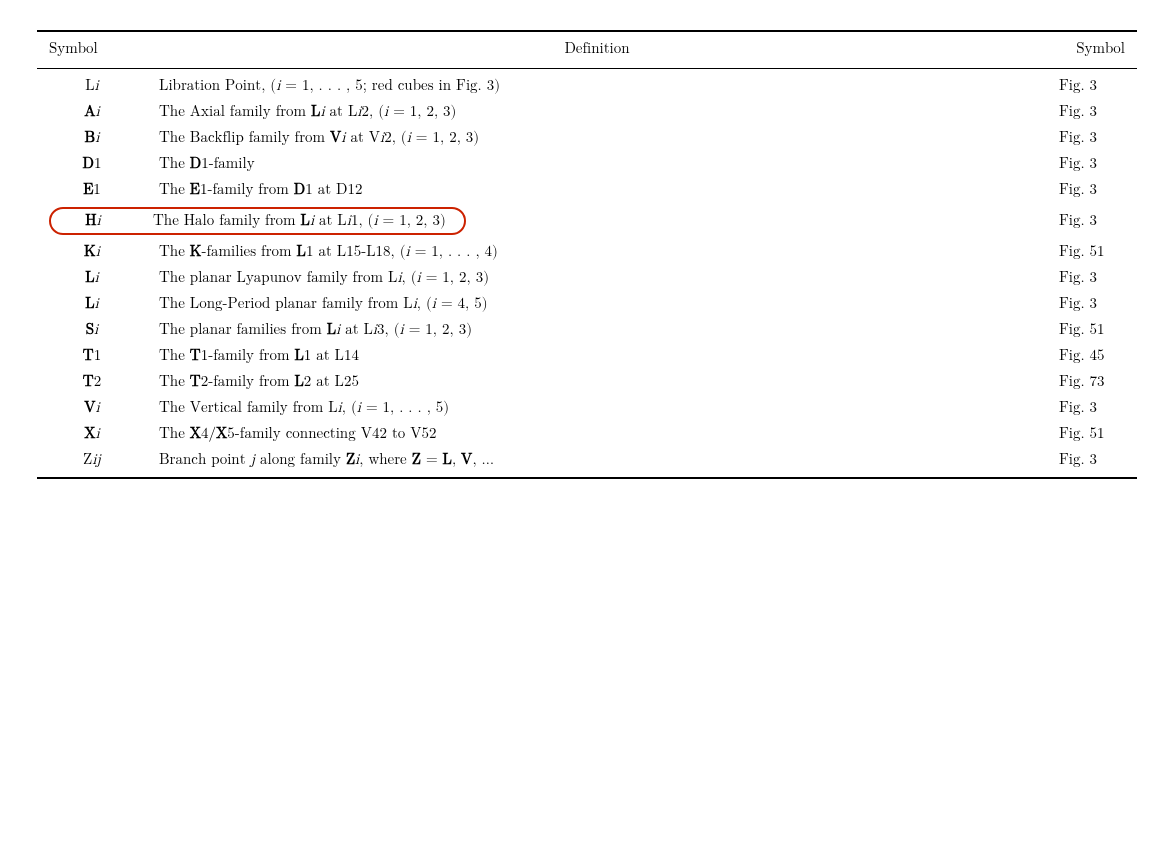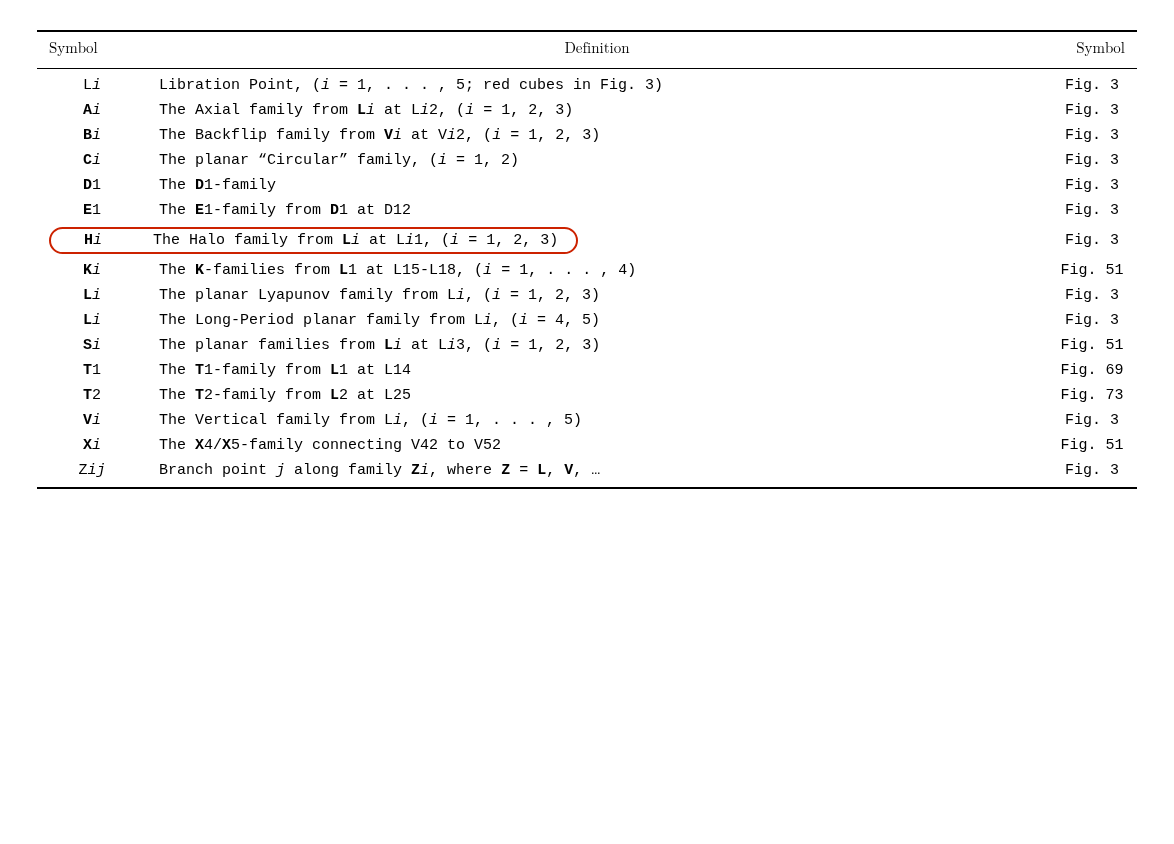--- a/index.html
+++ b/index.html
@@ -53,35 +53,34 @@
     }
 
     thead th.col-example {
       text-align: right;
       width: 90px;
     }
 
     tbody tr td {
       padding: 4px 12px;
       vertical-align: middle;
-      font-family: Liberation Mono, monospace;
     }
 
     tbody tr td.col-symbol {
       text-align: center;
       width: 110px;
       white-space: nowrap;
     }
 
     tbody tr td.col-definition {
       text-align: left;
     }
 
     tbody tr td.col-example {
-      text-align: center;
+      text-align: left;
       width: 90px;
       white-space: nowrap;
     }
 
     .halo-highlight {
       border: 2px solid #cc2200;
       border-radius: 18px;
       padding: 3px 18px 3px 12px;
       display: inline-block;
       white-space: nowrap;
@@ -117,25 +116,20 @@
           <td class="col-symbol"><b>A</b><i>i</i></td>
           <td class="col-definition">The Axial family from <b>L</b><i>i</i> at L<i>i</i>2, (<i>i</i> = 1, 2, 3)</td>
           <td class="col-example">Fig. 3</td>
         </tr>
         <tr>
           <td class="col-symbol"><b>B</b><i>i</i></td>
           <td class="col-definition">The Backflip family from <b>V</b><i>i</i> at V<i>i</i>2, (<i>i</i> = 1, 2, 3)</td>
           <td class="col-example">Fig. 3</td>
         </tr>
         <tr>
-          <td class="col-symbol"><b>C</b><i>i</i></td>
-          <td class="col-definition">The planar “Circular” family, (<i>i</i> = 1, 2)</td>
-          <td class="col-example">Fig. 3</td>
-        </tr>
-        <tr>
           <td class="col-symbol"><b>D</b>1</td>
           <td class="col-definition">The <b>D</b>1-family</td>
           <td class="col-example">Fig. 3</td>
         </tr>
         <tr>
           <td class="col-symbol"><b>E</b>1</td>
           <td class="col-definition">The <b>E</b>1-family from <b>D</b>1 at D12</td>
           <td class="col-example">Fig. 3</td>
         </tr>
         <tr>
@@ -158,21 +152,21 @@
           <td class="col-example">Fig. 3</td>
         </tr>
         <tr>
           <td class="col-symbol"><b>S</b><i>i</i></td>
           <td class="col-definition">The planar families from <b>L</b><i>i</i> at L<i>i</i>3, (<i>i</i> = 1, 2, 3)</td>
           <td class="col-example">Fig. 51</td>
         </tr>
         <tr>
           <td class="col-symbol"><b>T</b>1</td>
           <td class="col-definition">The <b>T</b>1-family from <b>L</b>1 at L14</td>
-          <td class="col-example">Fig. 69</td>
+          <td class="col-example">Fig. 45</td>
         </tr>
         <tr>
           <td class="col-symbol"><b>T</b>2</td>
           <td class="col-definition">The <b>T</b>2-family from <b>L</b>2 at L25</td>
           <td class="col-example">Fig. 73</td>
         </tr>
         <tr>
           <td class="col-symbol"><b>V</b><i>i</i></td>
           <td class="col-definition">The Vertical family from L<i>i</i>, (<i>i</i> = 1, . . . , 5)</td>
           <td class="col-example">Fig. 3</td>

